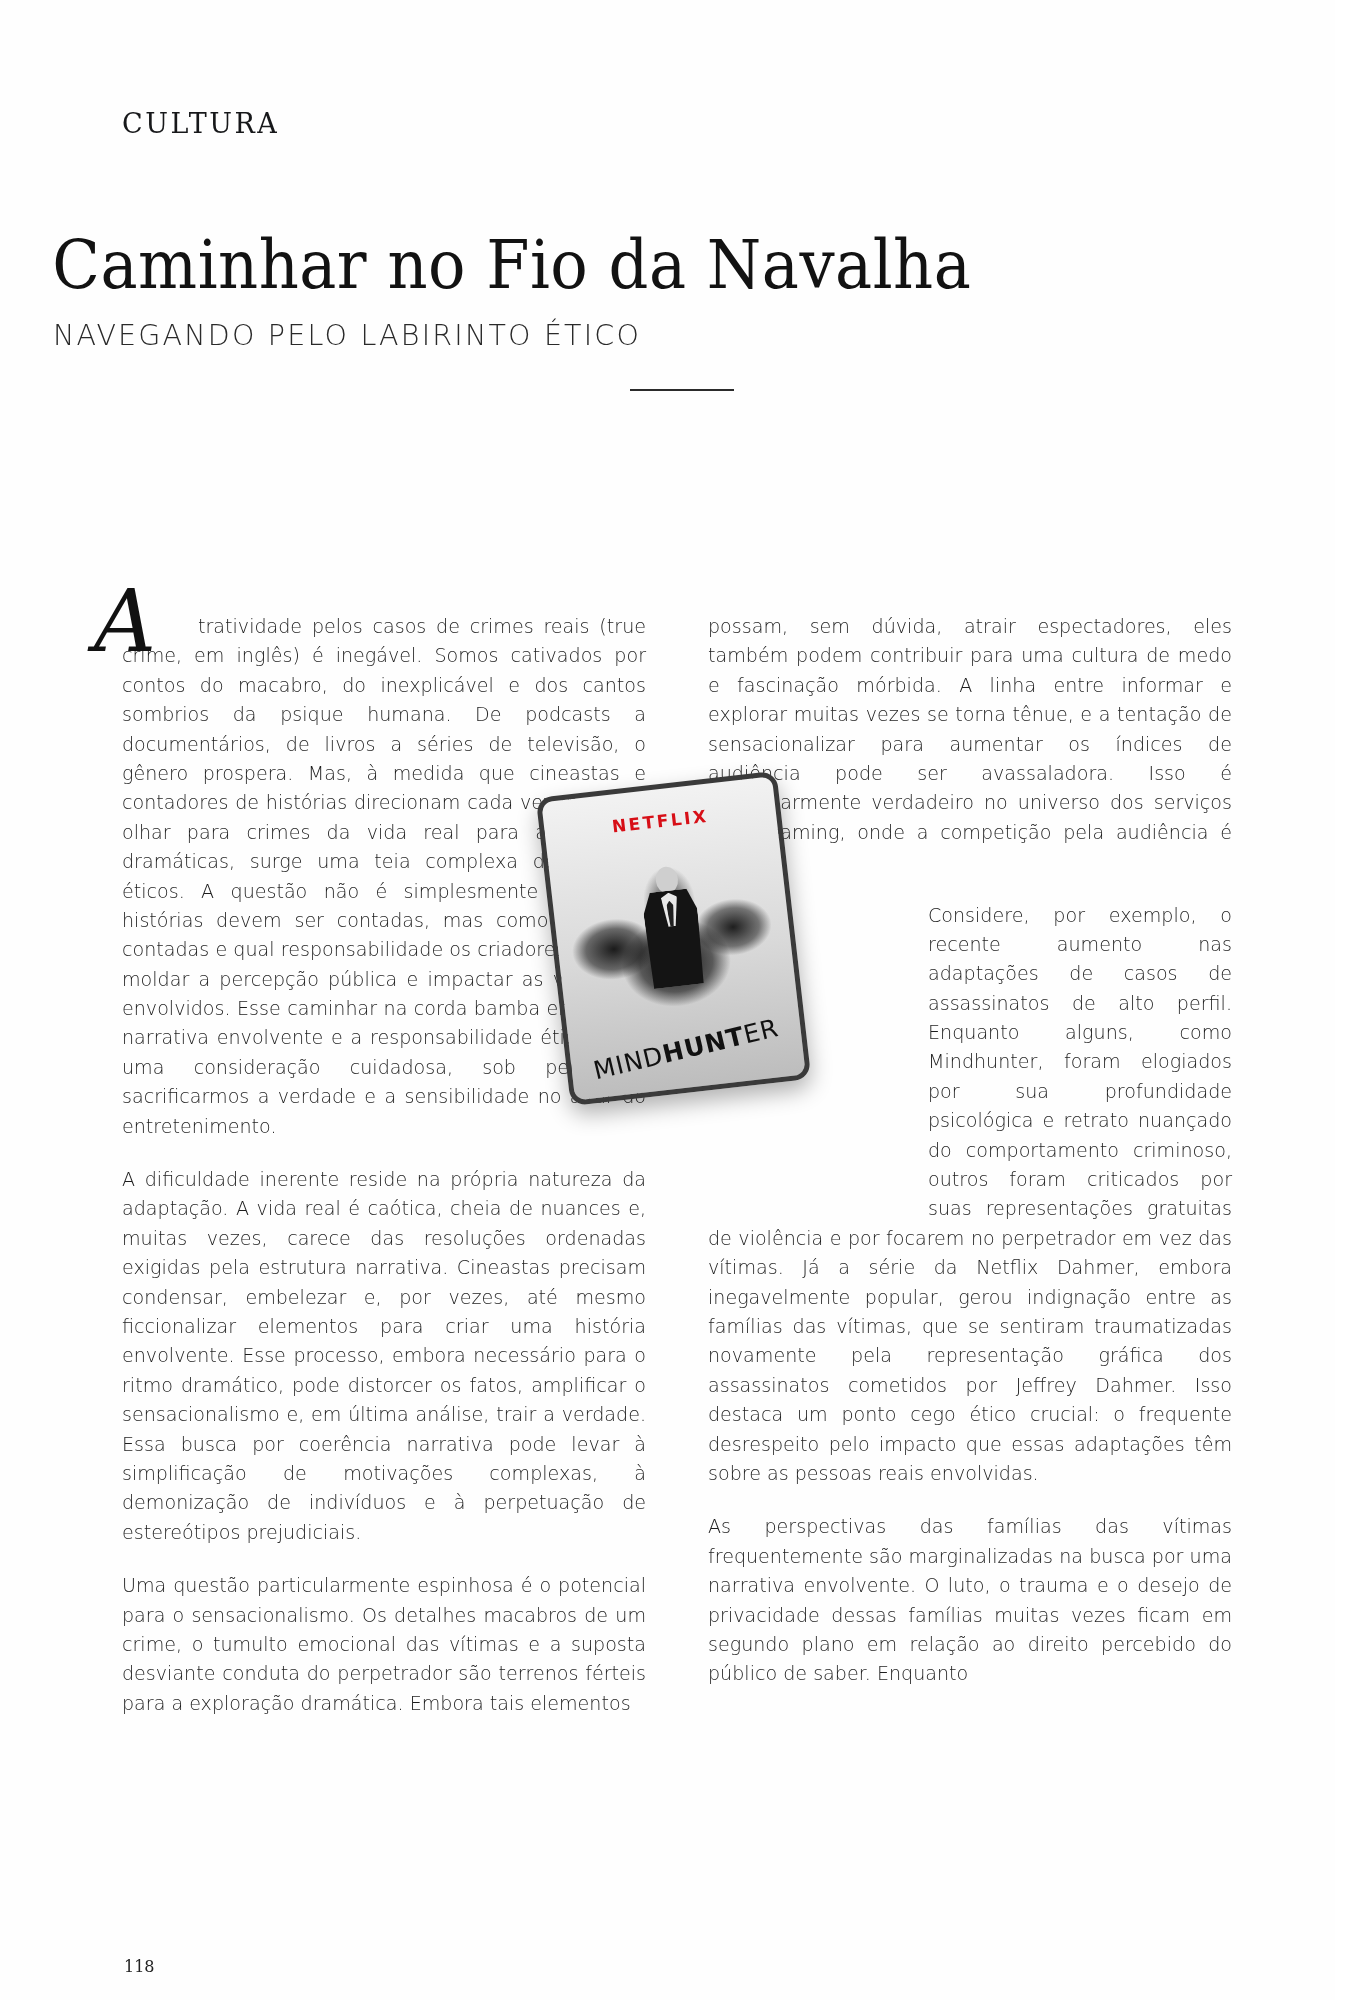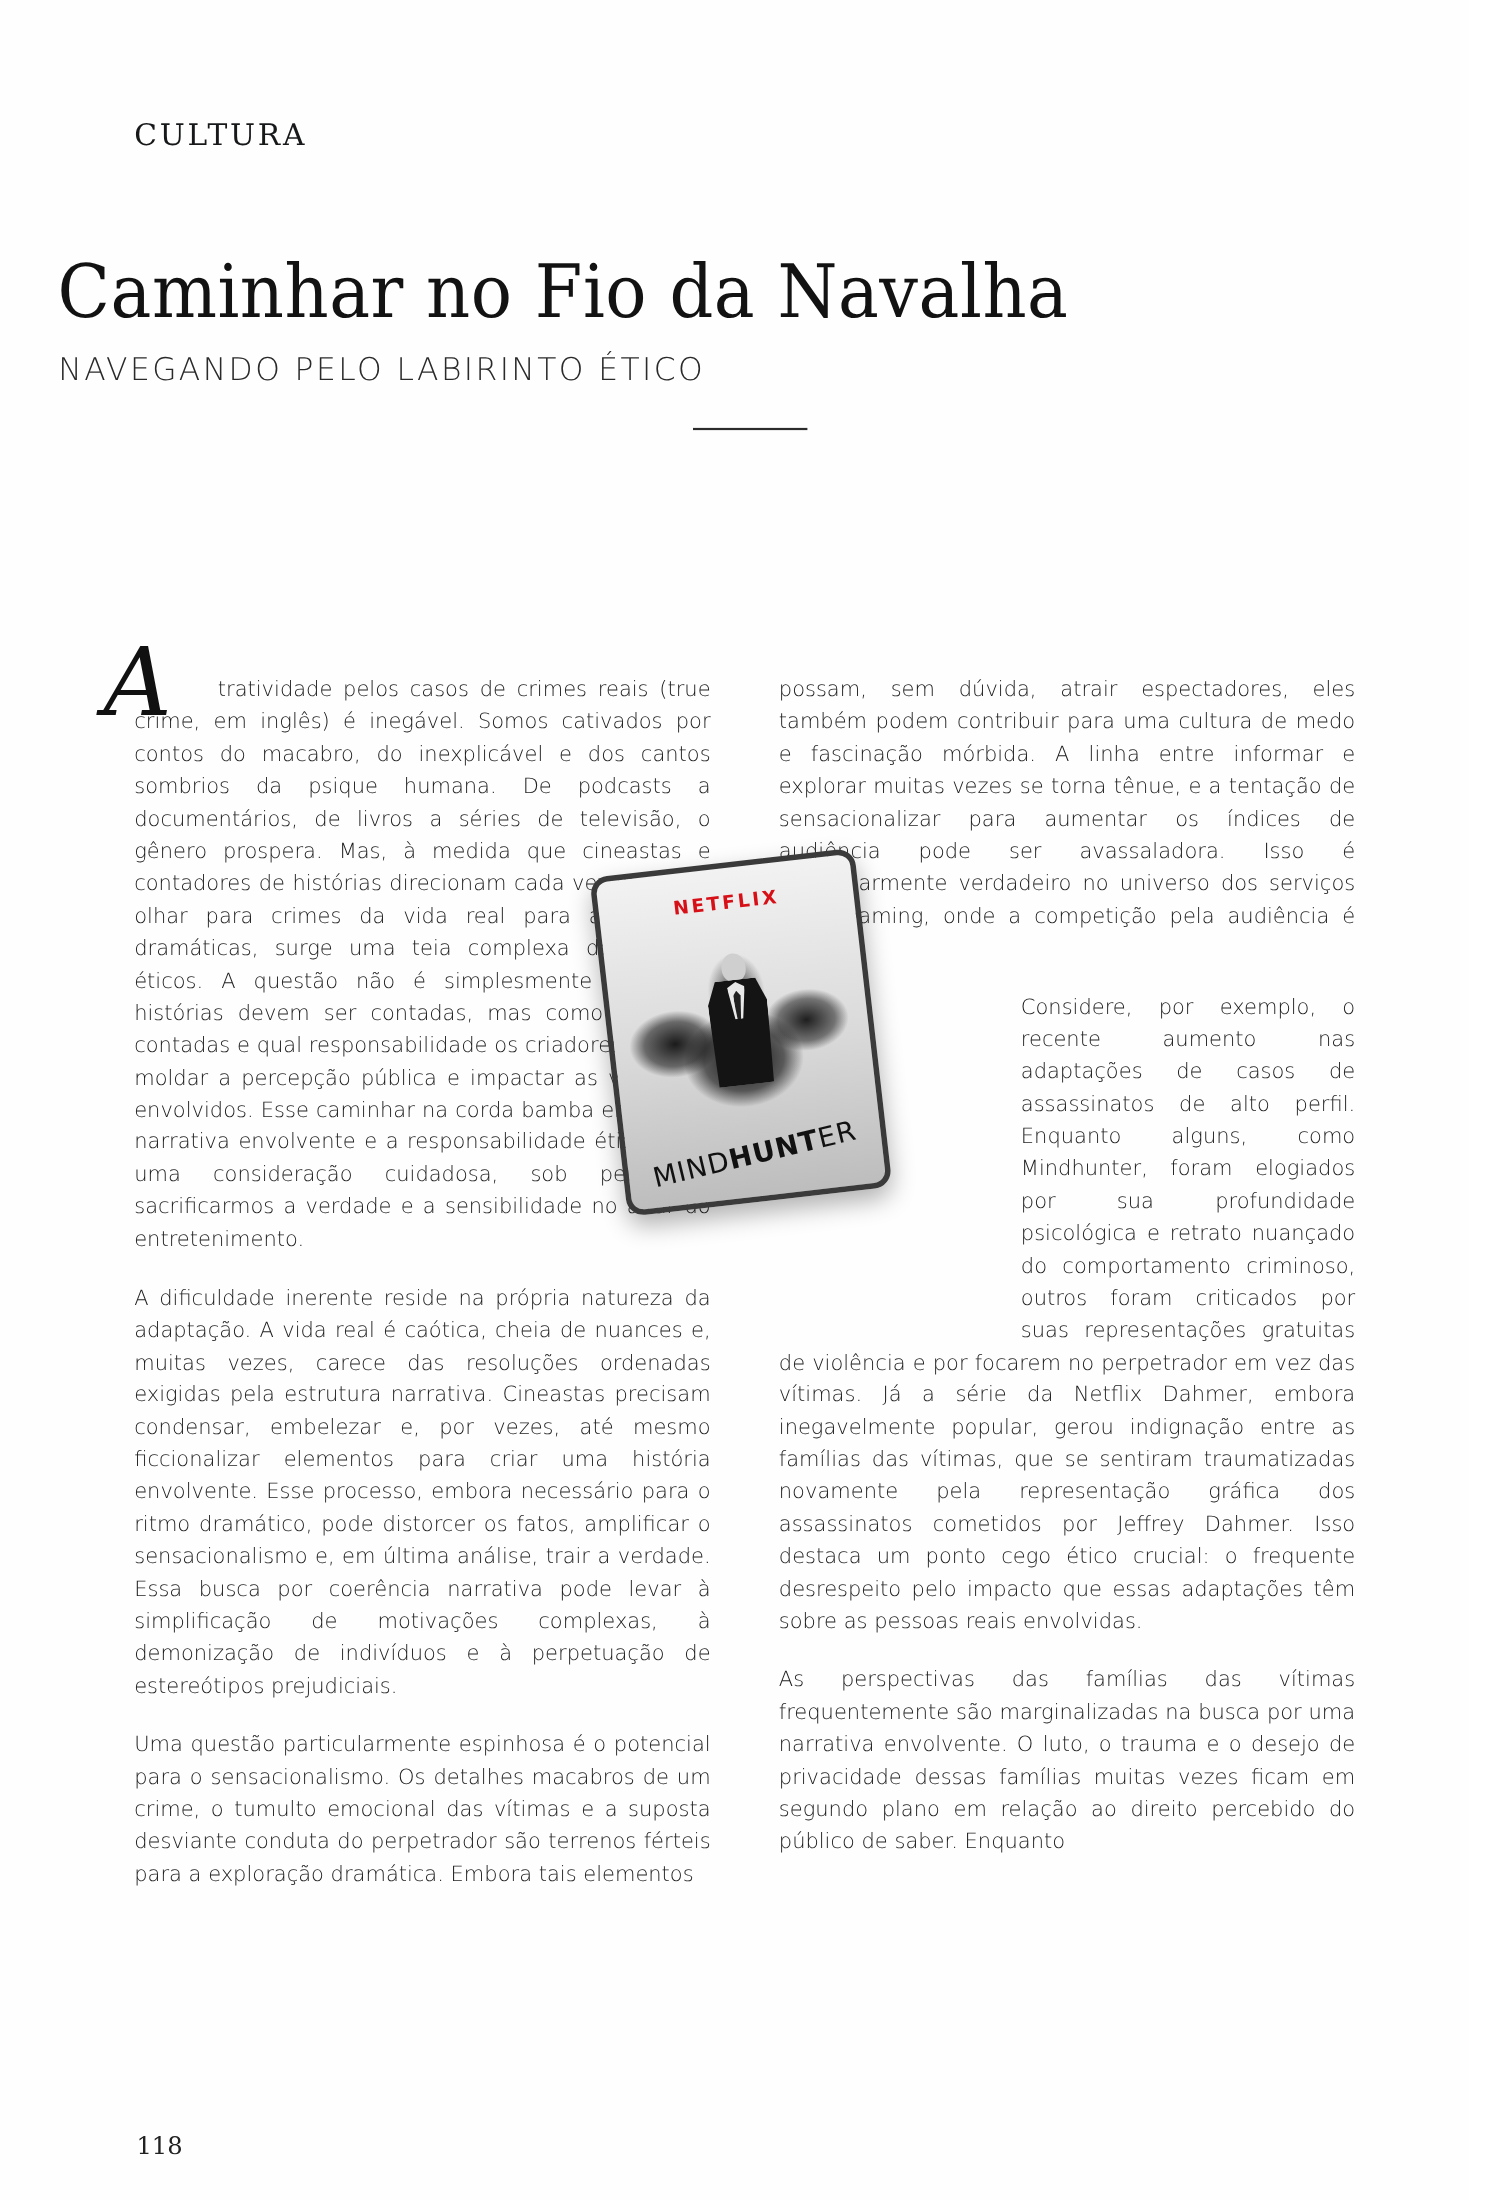--- a/index.html
+++ b/index.html
@@ -227,23 +227,23 @@
     float: left;
     width: 206px;
     height: 300px;
     margin: 8px 14px 6px 0;
   }
 
   
   .folio {
     position: absolute;
     left: 124px;
-    bottom: 36px;
-    font-family: "DejaVu Serif", serif;
-    font-size: 22px;
+    bottom: 24px;
+    font-family: "DejaVu Serif", serif;
+    font-size: 16px;
     color: #222;
   }
 </style>
 </head>
 <body>
 
 <div class="page">
 
   <div class="kicker">CULTURA</div>
 

